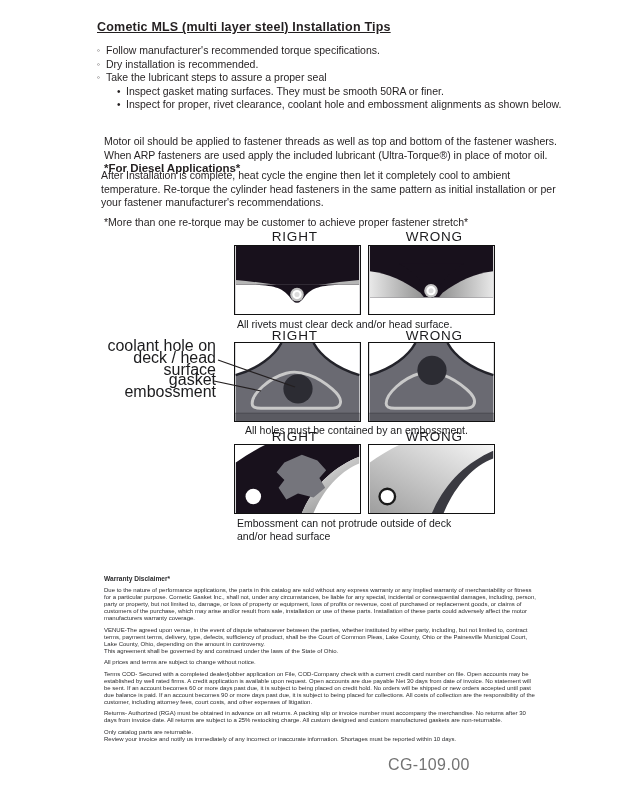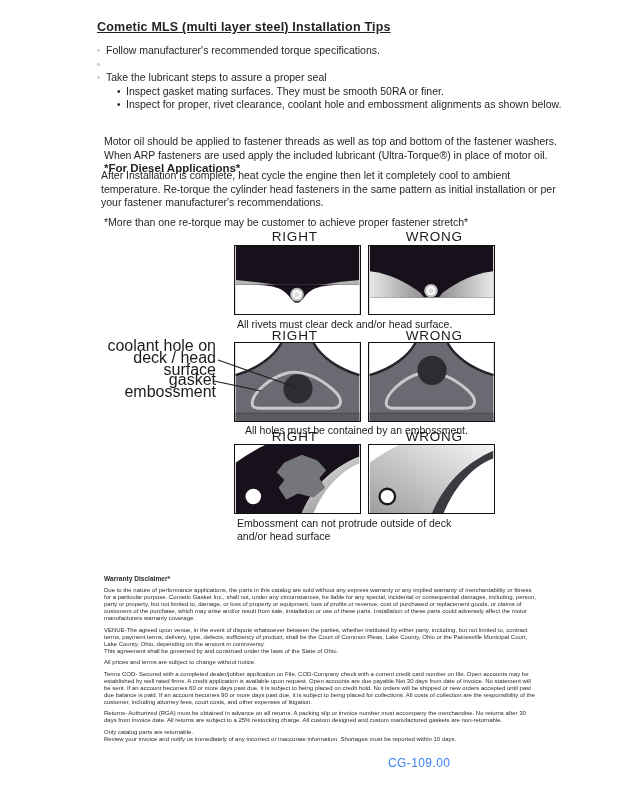--- a/index.html
+++ b/index.html
@@ -31,36 +31,37 @@
   .cap2{left:245px;top:424px;}
   .cap3{left:237px;top:517px;}
   .d2-label{width:138px;left:78px;text-align:right;font-size:16px;line-height:12px;
     color:#1b1b1d;white-space:pre-line;}
   .lbl-hole{top:340px;}
   .lbl-emb{top:374px;}
   .leader-overlay{left:0;top:0;width:618px;height:800px;pointer-events:none;}
   .legal{left:104px;top:575px;width:432px;color:#2b2b2d;}
   .legal-heading{font-size:6.6px;font-weight:bold;margin:0 0 5px 0;}
   .legal p{font-size:6px;line-height:7px;margin:0 0 4.5px 0;white-space:pre-line;}
-  .page-number{left:388px;top:756px;font-size:12px;letter-spacing:0.4px;color:#3b82f6;}
+  .page-number{left:388px;top:756px;font-size:16px;letter-spacing:0.4px;color:#737373;}
 </style>
 </head>
 <body>
 
 <div class="page">
 
   <div class="abs page-title">Cometic MLS (multi layer steel) Installation Tips</div>
 
   <div class="abs tips">
     <div class="tip-row">
       <span class="tip-bullet">◦</span>
       <span>Follow manufacturer's recommended torque specifications.</span>
     </div>
     <div class="tip-row">
       <span class="tip-bullet">◦</span>
+      <span>Dry installation is recommended.</span>
     </div>
     <div class="tip-row">
       <span class="tip-bullet">◦</span>
       <span>Take the lubricant steps to assure a proper seal</span>
     </div>
     <div class="tip-row tip-sub">
       <span class="tip-bullet">•</span>
       <span>Inspect gasket mating surfaces.  They must be smooth 50RA or finer.</span>
     </div>
     <div class="tip-row tip-sub">

